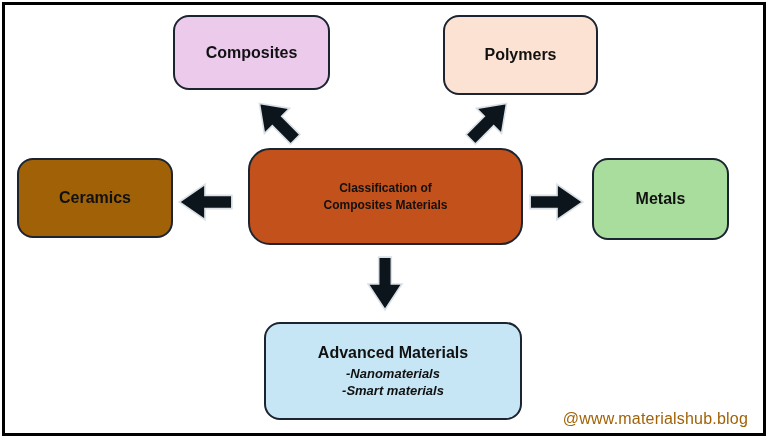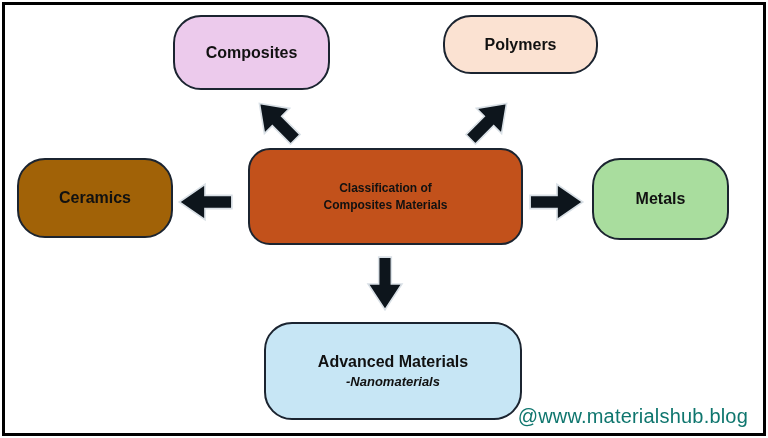--- a/index.html
+++ b/index.html
@@ -13,30 +13,30 @@
     position: absolute; left: 2px; top: 2px;
     width: 764px; height: 434px;
     border: 3px solid #000000;
     background: #ffffff;
   }
   .canvas { position: absolute; left: 0; top: 0; width: 768px; height: 438px; }
 
   .node {
     position: absolute;
     border: 2.5px solid #1b2430;
-    border-radius: 28px;
+    border-radius: 16px;
     display: flex; flex-direction: column;
     align-items: center; justify-content: center;
     text-align: center;
     color: #111111;
     font-weight: bold;
     font-size: 16px;
   }
   .node-composites { left: 173px; top: 15px;  width: 157px; height: 75px; background: #eccaec; }
-  .node-polymers   { left: 443px; top: 15px;  width: 155px; height: 59px; background: #fbe2d2; }
+  .node-polymers   { left: 443px; top: 15px;  width: 155px; height: 80px; background: #fbe2d2; }
   .node-ceramics   { left: 17px;  top: 158px; width: 156px; height: 80px; background: #a16207; }
   .node-metals     { left: 592px; top: 158px; width: 137px; height: 82px; background: #a9dd9e; }
   .node-center {
     left: 248px; top: 148px; width: 275px; height: 97px;
     background: #c2511b; border-radius: 22px;
     font-size: 12px; line-height: 1.35;
   }
   .node-advanced   { left: 252px; top: 322px; width: 258px; height: 98px; background: #c7e6f5; margin-left: 12px; }
   .node-advanced .sub { font-style: italic; font-size: 13px; line-height: 1.35; }
   .node-advanced .main { font-size: 16px; line-height: 1.4; }
@@ -44,21 +44,21 @@
   .arrow { position: absolute; }
   .arrow svg { display: block; width: 100%; height: 100%; }
   .arrow-left      { left: 177px; top: 182px; width: 56px; height: 40px; transform: rotate(180deg); }
   .arrow-right     { left: 529px; top: 182px; width: 56px; height: 40px; }
   .arrow-down      { left: 357px; top: 265px; width: 56px; height: 38px; transform: rotate(90deg); }
   .arrow-up-left   { left: 250px; top: 101px; width: 54px; height: 40px; transform: rotate(-135deg); }
   .arrow-up-right  { left: 462px; top: 101px; width: 54px; height: 40px; transform: rotate(-45deg); }
 
   .watermark {
     position: absolute; right: 20px; bottom: 10px;
-    font-size: 20px; color: #0f766e; font-weight: normal;
+    font-size: 16px; color: #a16207; font-weight: normal;
     letter-spacing: 0.2px;
   }
 </style>
 </head>
 <body>
 
 <div class="frame"></div>
 
 <div class="canvas">
 
@@ -79,20 +79,21 @@
     <span>Composites Materials</span>
   </div>
 
   <div class="node node-metals">
     <span>Metals</span>
   </div>
 
   <div class="node node-advanced">
     <span class="main">Advanced Materials</span>
     <span class="sub">-Nanomaterials</span>
+    <span class="sub">-Smart materials</span>
   </div>
 
   <div class="arrow arrow-up-left">
     <svg viewBox="0 0 100 72" preserveAspectRatio="none">
       <polygon points="2,24 50,24 50,4 96,36 50,68 50,48 2,48" fill="#0d151c" stroke="#d9e0e6" stroke-width="3"></polygon>
     </svg>
   </div>
 
   <div class="arrow arrow-up-right">
     <svg viewBox="0 0 100 72" preserveAspectRatio="none">

